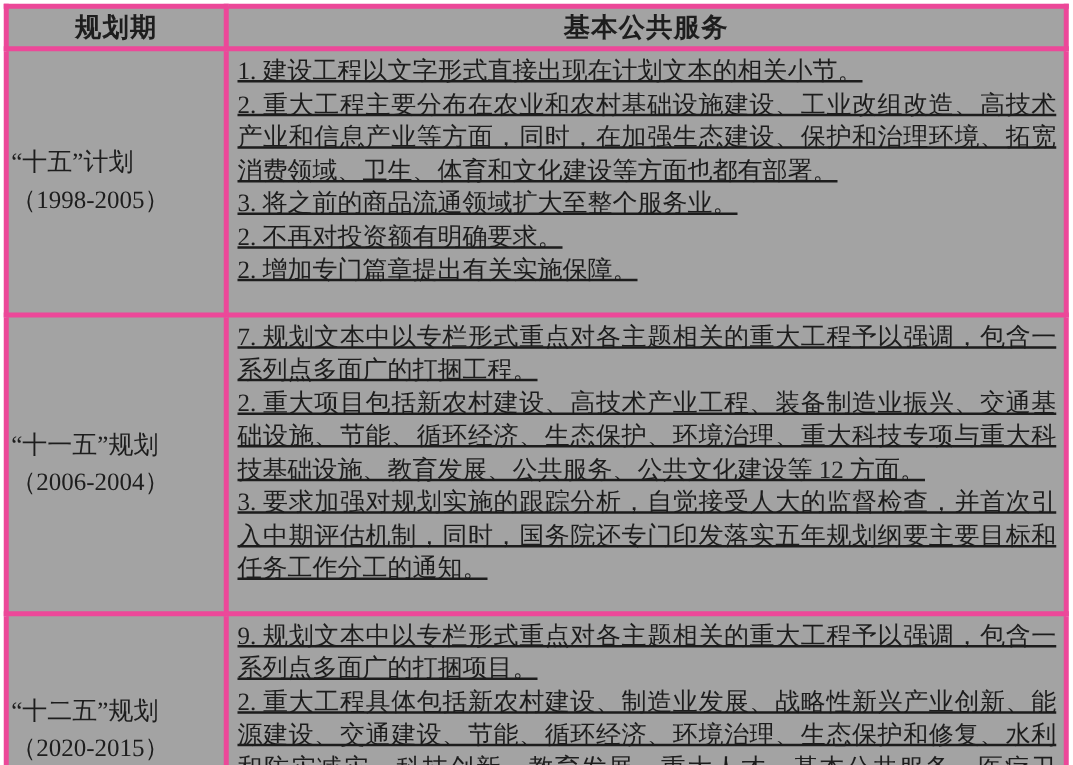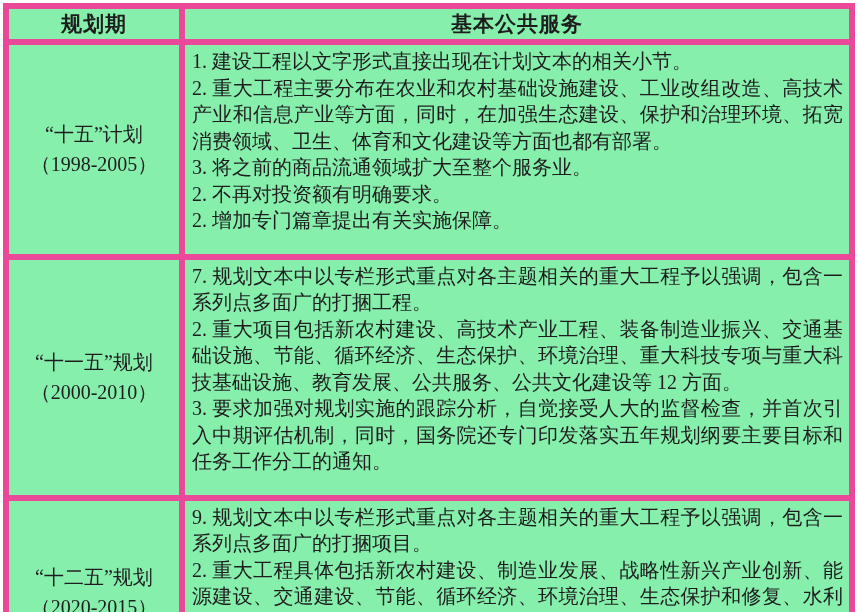--- a/index.html
+++ b/index.html
@@ -17,44 +17,44 @@
     height: 612px;
     padding: 3px;
   }
   table.plan-table {
     border-collapse: collapse;
     width: 852px;
     table-layout: fixed;
   }
   col.col-period { width: 176px; }
   th, td {
-    border: 6px solid #ec4899;
-    background: #86efac;
+    border: 4px solid #ec4899;
+    background: #a3a3a3;
   }
   th {
     font-size: 21px;
     font-weight: bold;
     height: 30px;
     padding: 1px 0;
     text-align: center;
     letter-spacing: 1px;
   }
   td.period-cell {
     vertical-align: middle;
-    text-align: center;
     padding: 2px;
   }
   .period-name, .period-years {
     font-size: 20px;
     line-height: 30px;
     white-space: nowrap;
   }
   td.features-cell {
     vertical-align: middle;
     padding: 3px 6px 20px 7px;
+    text-decoration: underline;
   }
   td.features-cell p {
     margin: 0;
     font-size: 20px;
     line-height: 26.5px;
     text-align: justify;
   }
 </style>
 </head>
 <body>
@@ -81,21 +81,21 @@
           <p>1. 建设工程以文字形式直接出现在计划文本的相关小节。</p>
           <p>2. 重大工程主要分布在农业和农村基础设施建设、工业改组改造、高技术产业和信息产业等方面，同时，在加强生态建设、保护和治理环境、拓宽消费领域、卫生、体育和文化建设等方面也都有部署。</p>
           <p>3. 将之前的商品流通领域扩大至整个服务业。</p>
           <p>2. 不再对投资额有明确要求。</p>
           <p>2. 增加专门篇章提出有关实施保障。</p>
         </td>
       </tr>
       <tr>
         <td class="period-cell">
           <div class="period-name">“十一五”规划</div>
-          <div class="period-years">（2000-2010）</div>
+          <div class="period-years">（2006-2004）</div>
         </td>
         <td class="features-cell">
           <p>7. 规划文本中以专栏形式重点对各主题相关的重大工程予以强调，包含一系列点多面广的打捆工程。</p>
           <p>2. 重大项目包括新农村建设、高技术产业工程、装备制造业振兴、交通基础设施、节能、循环经济、生态保护、环境治理、重大科技专项与重大科技基础设施、教育发展、公共服务、公共文化建设等 12 方面。</p>
           <p>3. 要求加强对规划实施的跟踪分析，自觉接受人大的监督检查，并首次引入中期评估机制，同时，国务院还专门印发落实五年规划纲要主要目标和任务工作分工的通知。</p>
         </td>
       </tr>
       <tr>
         <td class="period-cell">
           <div class="period-name">“十二五”规划</div>

